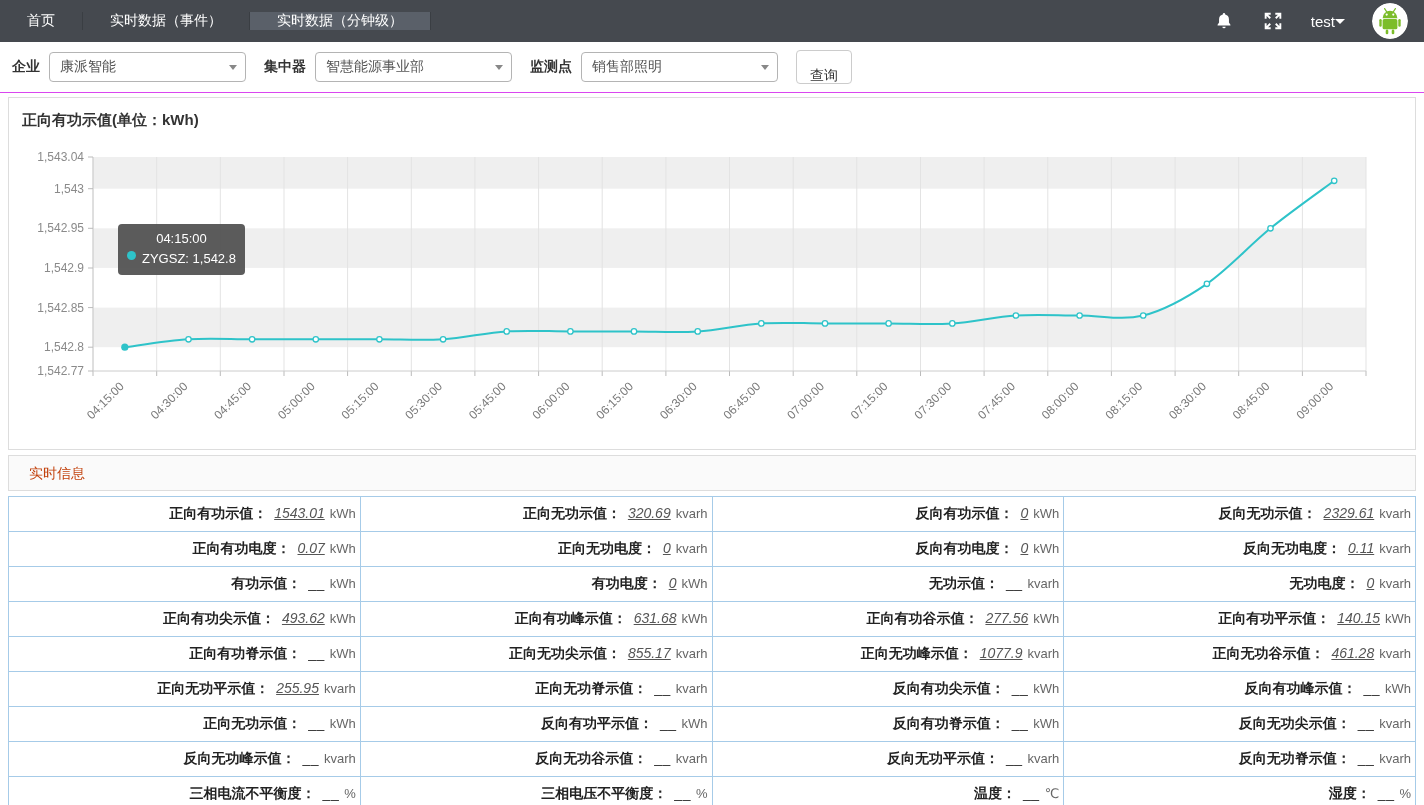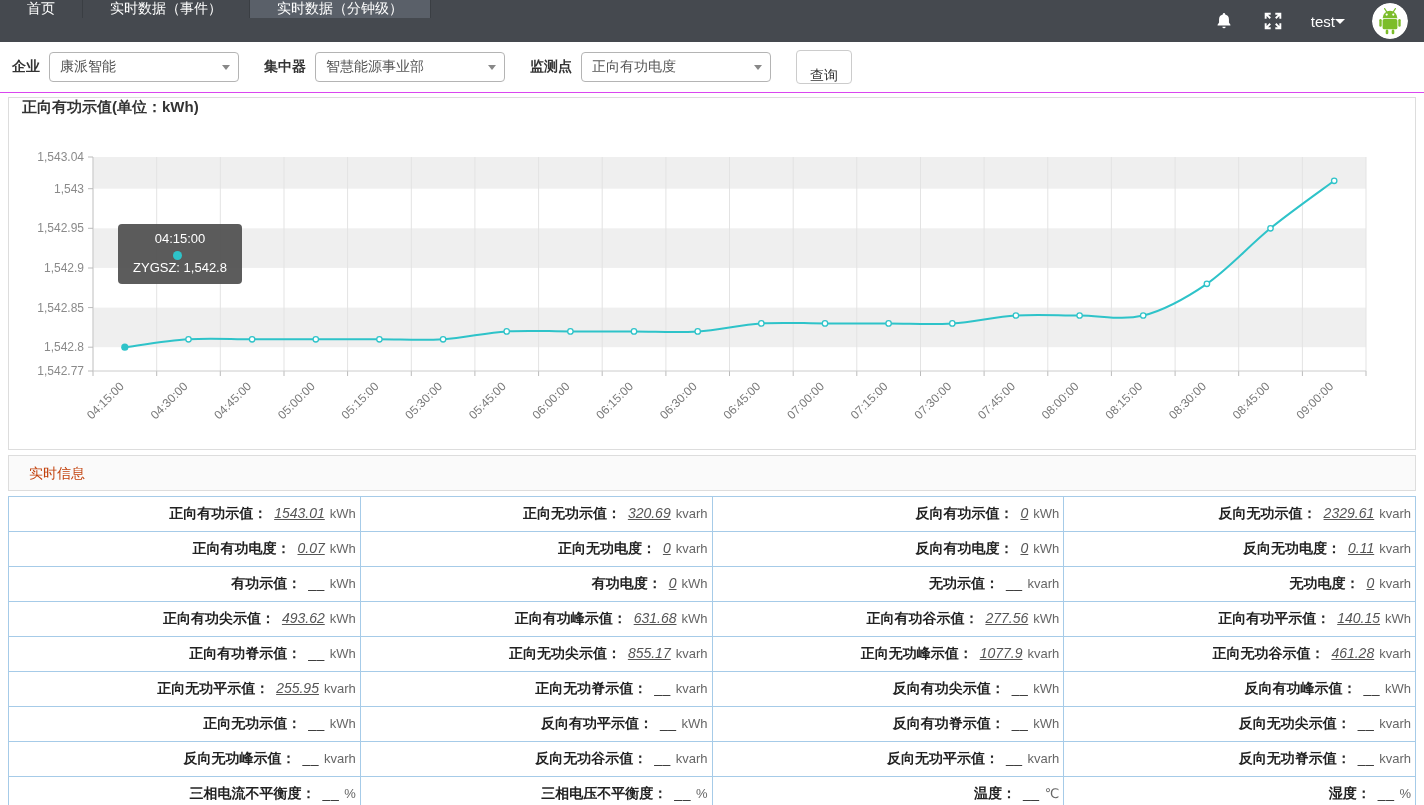--- a/index.html
+++ b/index.html
@@ -3,49 +3,49 @@
 <meta charset="utf-8">
 <style>
   html,body{margin:0;padding:0;}
   body{
     width:1424px;height:805px;overflow:hidden;background:#fff;
     font-family:"Liberation Sans","DejaVu Sans",sans-serif;
     -webkit-font-smoothing:antialiased;
   }
   
   .nav{height:42px;background:#45494f;display:flex;align-items:stretch;}
-  .nav-tabs{display:flex;align-items:flex-start;}
+  .nav-tabs{display:flex;align-items:center;}
   .tab{color:#fff;font-size:14px;display:flex;align-items:center;
        padding:0 27px;border-right:1px solid #3a3e43;cursor:pointer;white-space:nowrap;}
   .tab.active{background:#5a6069;}
   .nav-right{margin-left:auto;display:flex;align-items:center;gap:27px;padding-right:16px;}
   .nav-icon{width:22px;height:22px;display:block;cursor:pointer;}
   .user-menu{color:#fff;font-size:15px;display:flex;align-items:center;cursor:pointer;}
   .caret-down{width:0;height:0;border-left:5px solid transparent;border-right:5px solid transparent;border-top:5px solid #fff;}
   .avatar{width:36px;height:36px;border-radius:50%;overflow:hidden;cursor:pointer;}
   
   .filters{height:50px;display:flex;align-items:center;background:#fff;
            border-bottom:1px solid #d946ef;padding-left:12px;font-size:14px;}
   .flabel{font-weight:bold;color:#333;margin-right:9px;white-space:nowrap;}
   .select{width:156px;height:28px;border:1px solid #b4b4b4;border-radius:4px;background:#fff;
-          display:flex;align-items:center;padding:0 22px 0 10px;color:#555;margin-right:25px;
+          display:flex;align-items:center;padding:0 29px 0 10px;color:#555;margin-right:18px;
           position:relative;cursor:pointer;font-size:14px;}
   .select .sel-caret{position:absolute;right:8px;top:12px;width:0;height:0;
           border-left:4px solid transparent;border-right:4px solid transparent;border-top:5px solid #888;}
   .btn{height:30px;padding:16px 13px;border:1px solid #ccc;border-radius:4px;background:#fff;
        font-size:14px;color:#333;cursor:pointer;font-family:inherit;}
   
   .chart-panel{position:relative;margin:4px 8px 0;border:1px solid #ddd;height:351px;background:#fff;}
-  .chart-title{position:absolute;left:13px;top:0;font-size:15px;font-weight:bold;color:#333;z-index:2;}
+  .chart-title{position:absolute;left:13px;top:13px;font-size:15px;font-weight:bold;color:#333;z-index:2;}
   .chart-svg{position:absolute;left:0;top:0;}
   .tooltip{position:absolute;left:109px;top:126px;min-width:106px;z-index:5;
            background:rgba(80,80,80,.93);border-radius:4px;color:#fff;font-size:13px;
            padding:7px 9px 8px;pointer-events:none;}
   .tt-time{text-align:center;line-height:16px;}
-  .tt-row{display:flex;align-items:center;margin-top:4px;line-height:16px;white-space:nowrap;flex-direction:column;}
+  .tt-row{display:flex;margin-top:4px;line-height:16px;white-space:nowrap;}
   .tt-dot{width:9px;height:9px;border-radius:50%;background:#2ec3c9;margin-right:6px;flex:0 0 auto;}
   
   .rt-header{margin:5px 8px;border:1px solid #ddd;background:#fafafa;height:34px;line-height:34px;
              padding-left:20px;font-size:14px;color:#c2410c;}
   table.rt{border-collapse:collapse;margin:0 8px;width:1408px;table-layout:fixed;font-size:14px;}
   table.rt td{border:1px solid #a6cbe8;height:34px;padding:0 4px 0 14px;white-space:nowrap;overflow:hidden;text-align:right;}
   .lbl{font-weight:bold;color:#222;}
   .val{font-style:italic;text-decoration:underline;color:#555;margin:0 5px 0 7px;cursor:pointer;}
   .val.empty{text-decoration:none;font-style:normal;color:#333;cursor:default;letter-spacing:.5px;}
   .unit{color:#666;font-size:13px;}
@@ -104,21 +104,21 @@
     <span>康派智能</span>
     <span class="sel-caret"></span>
   </div>
   <span class="flabel">集中器</span>
   <div class="select">
     <span>智慧能源事业部</span>
     <span class="sel-caret"></span>
   </div>
   <span class="flabel">监测点</span>
   <div class="select">
-    <span>正向有功电度</span>
+    <span>销售部照明</span>
     <span class="sel-caret"></span>
   </div>
   <button class="btn">查询</button>
 </div>
 
 <div class="chart-panel">
   <div class="chart-title">正向有功示值(单位：kWh)</div>
   <svg id="chart-svg" class="chart-svg" width="1406" height="351" viewBox="0 0 1406 351">
       <rect x="84" y="59" width="1273" height="31.7" fill="#efefef"></rect>
       <rect x="84" y="130.3" width="1273" height="39.6" fill="#efefef"></rect>

